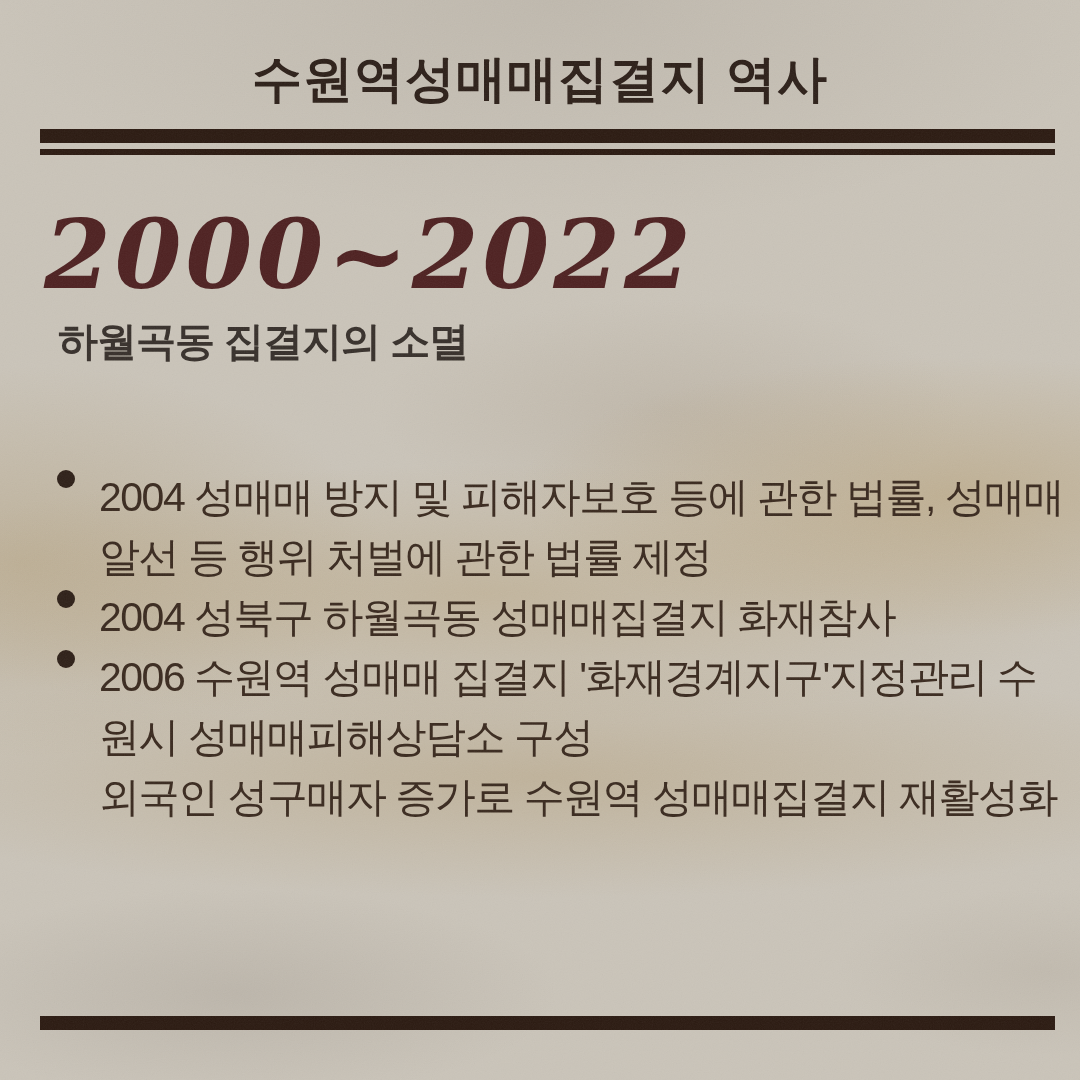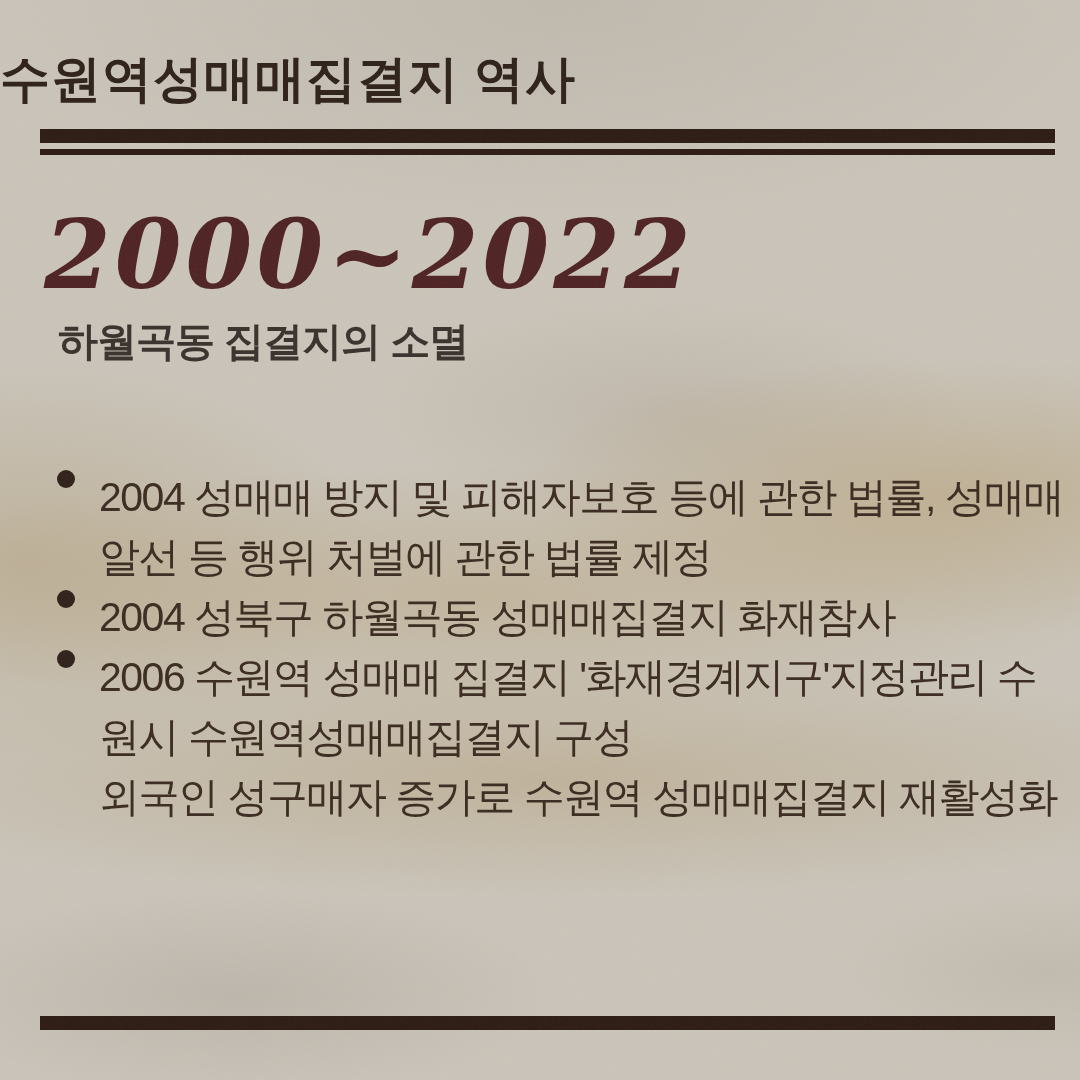--- a/index.html
+++ b/index.html
@@ -17,21 +17,21 @@
       radial-gradient(ellipse 520px 280px at 2% 52%, rgba(168,143,97,0.35), rgba(168,143,97,0) 70%),
       radial-gradient(ellipse 420px 160px at 62% 38%, rgba(148,130,106,0.18), rgba(148,130,106,0) 70%),
       radial-gradient(ellipse 760px 300px at 52% 0%, rgba(128,118,106,0.14), rgba(128,118,106,0) 75%),
       radial-gradient(ellipse 460px 150px at 22% 92%, rgba(118,108,98,0.16), rgba(118,108,98,0) 70%),
       radial-gradient(ellipse 300px 120px at 97% 90%, rgba(140,128,112,0.14), rgba(140,128,112,0) 70%);
   }
   .grain{position:absolute;inset:0;pointer-events:none;}
 
   .page-title{
     position:absolute;left:0;top:46px;width:100%;
-    margin:0;text-align:left;
+    margin:0;text-align:center;
     font-size:50px;font-weight:700;letter-spacing:1px;
     color:#2d2019;
   }
 
   .rule{position:absolute;left:40px;right:25px;background:#2b1a11;}
   .rule-top-thick{top:129px;height:14px;}
   .rule-top-thin{top:149px;height:6px;}
   .rule-bottom{top:1016px;height:14px;}
 
   .period{
@@ -85,21 +85,21 @@
       <div class="tl-row">
         <span class="dot"></span>
         <span class="txt">2004 성북구 하월곡동 성매매집결지 화재참사</span>
       </div>
       <div class="tl-row">
         <span class="dot"></span>
         <span class="txt">2006 수원역 성매매 집결지 '화재경계지구'지정관리 수</span>
       </div>
       <div class="tl-row cont">
         <span class="dot"></span>
-        <span class="txt">원시 수원역성매매집결지 구성</span>
+        <span class="txt">원시 성매매피해상담소 구성</span>
       </div>
       <div class="tl-row cont">
         <span class="dot"></span>
         <span class="txt">외국인 성구매자 증가로 수원역 성매매집결지 재활성화</span>
       </div>
     </div>
 
   <div class="rule rule-bottom"></div>
 
   <svg class="grain" width="1080" height="1080" aria-hidden="true">

